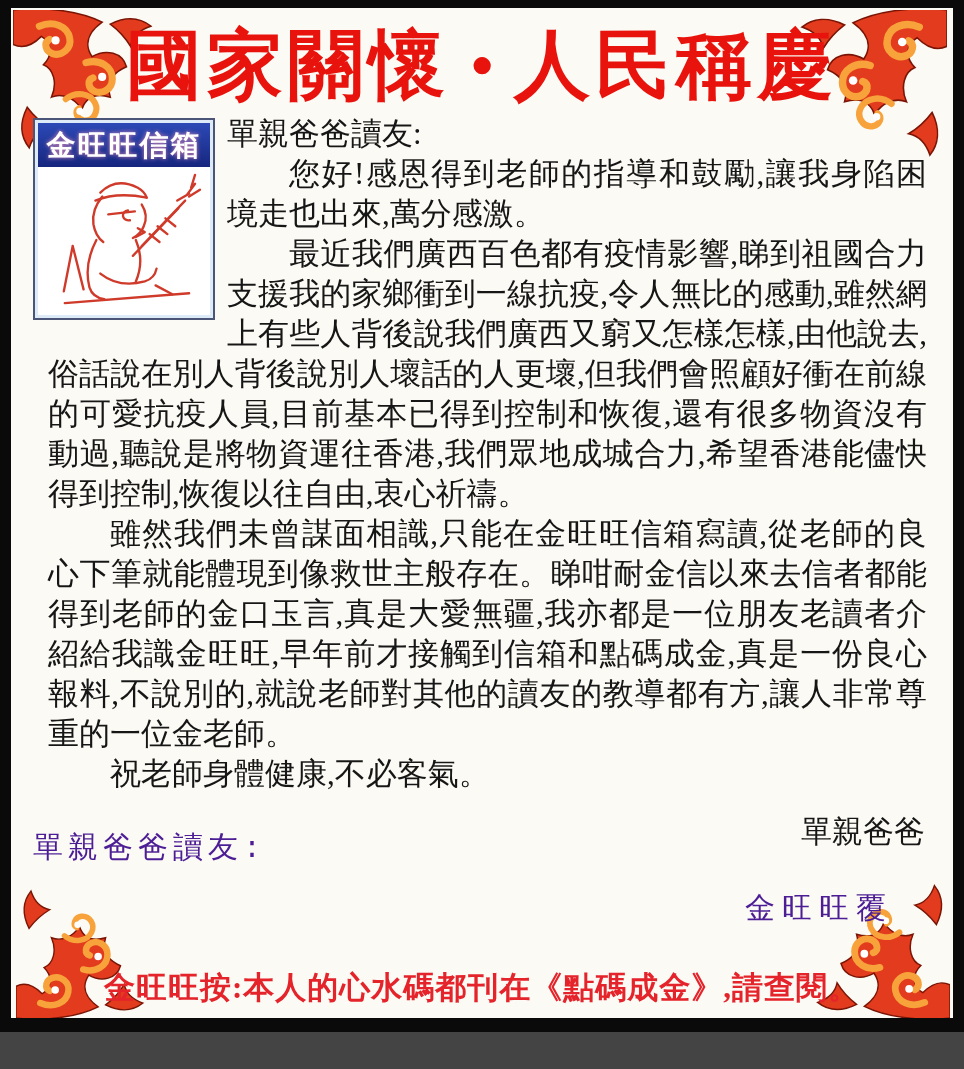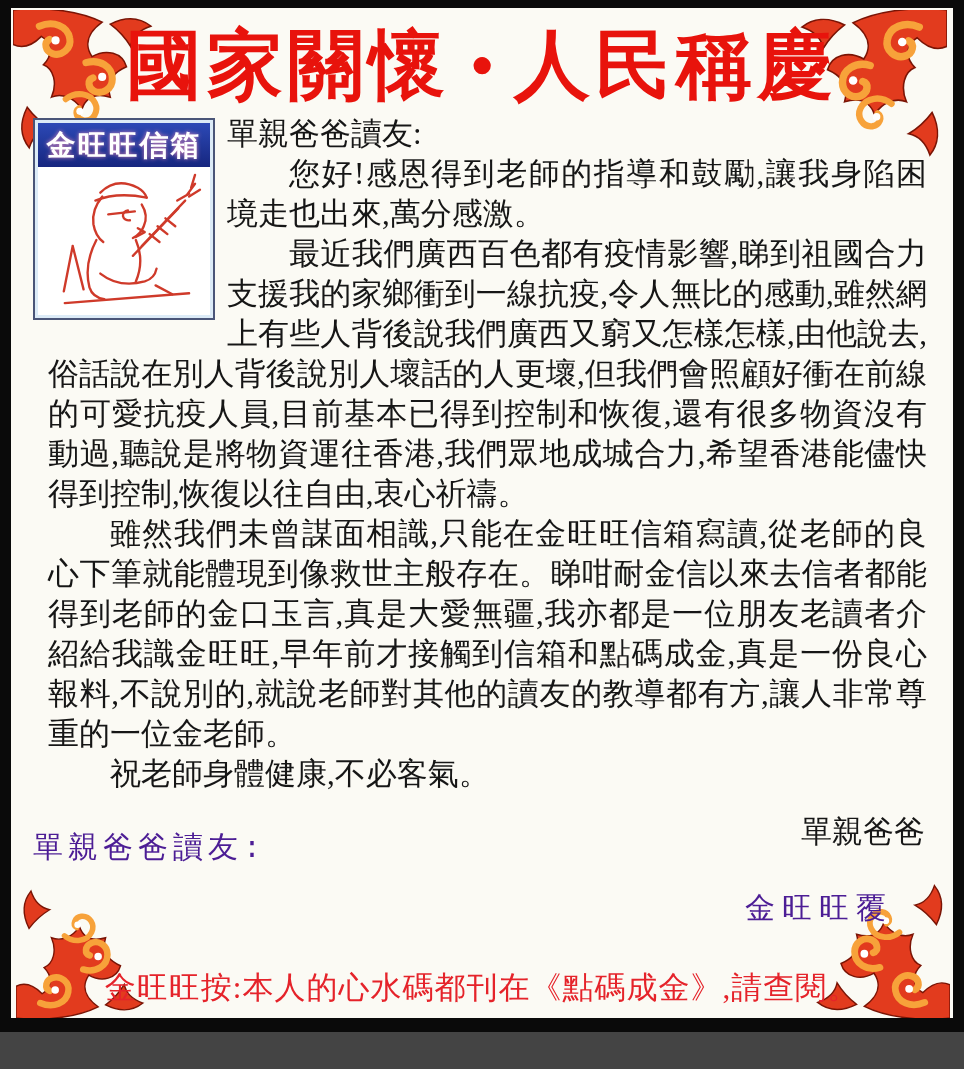--- a/index.html
+++ b/index.html
@@ -90,21 +90,21 @@
     text-align:right;
     padding-right:34px;
     margin-top:18px;
     letter-spacing:7px;
   }
   
   .footer-note{
     position:absolute;left:0;right:0;bottom:9px;z-index:2;
     text-align:center;
     color:#e5232a;
-    font-weight:normal;
+    font-weight:bold;
     font-size:31px;
     letter-spacing:1px;
     white-space:nowrap;
   }
 </style>
 </head>
 <body>
 
 <svg width="0" height="0" style="position:absolute">
   <symbol id="orn" viewBox="0 0 150 150">

